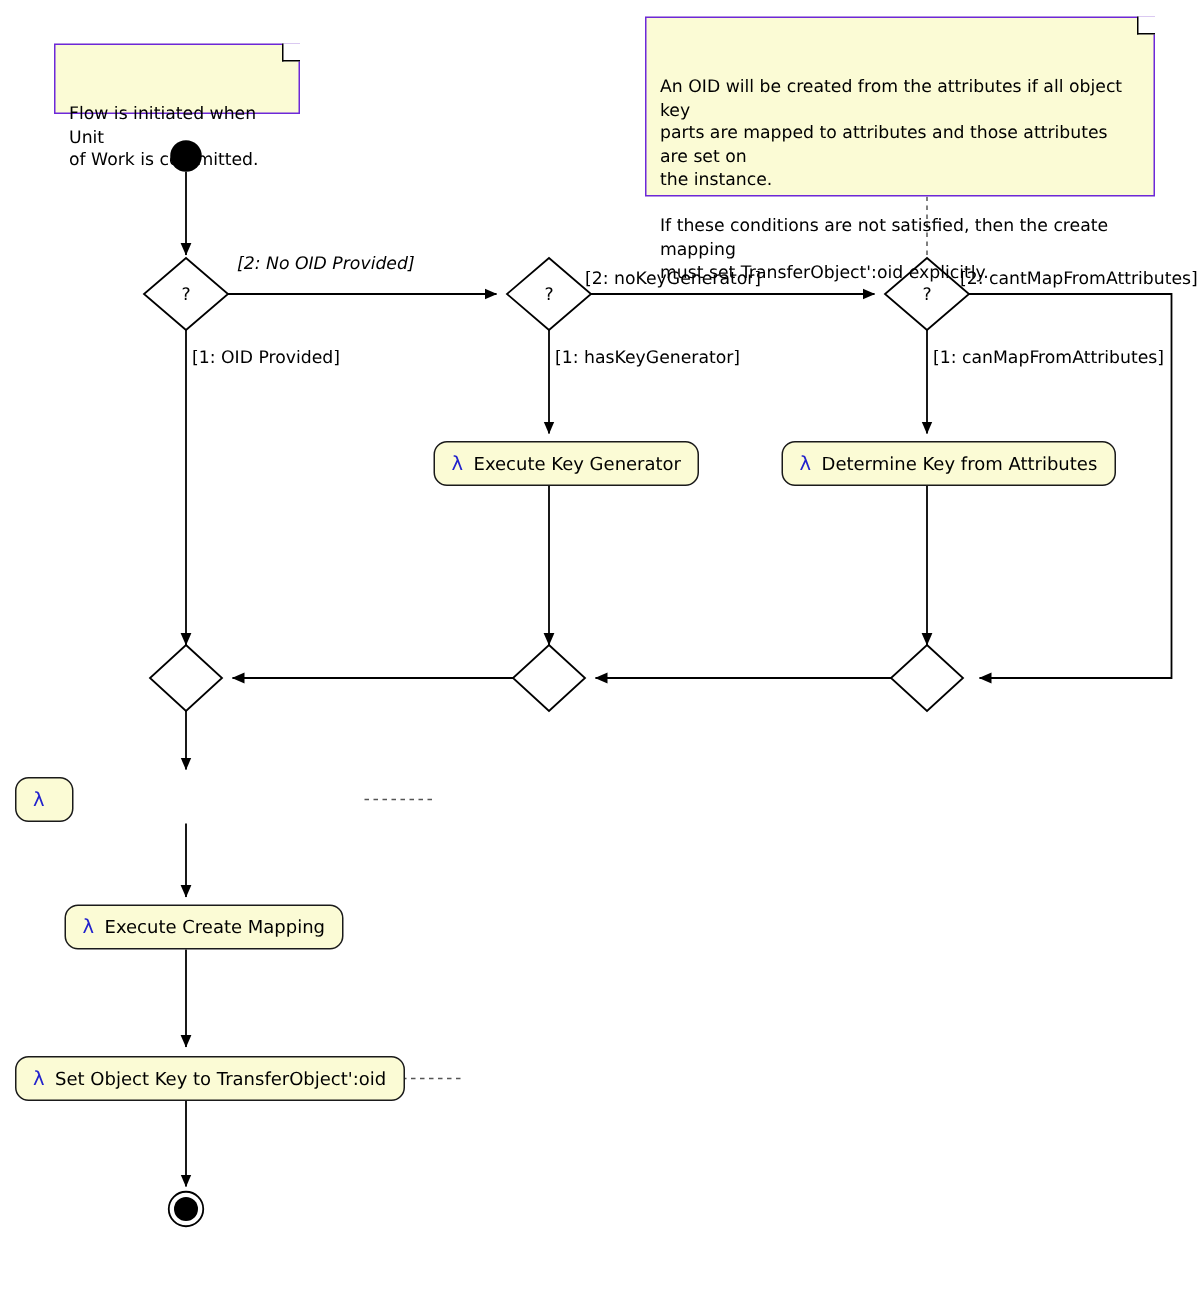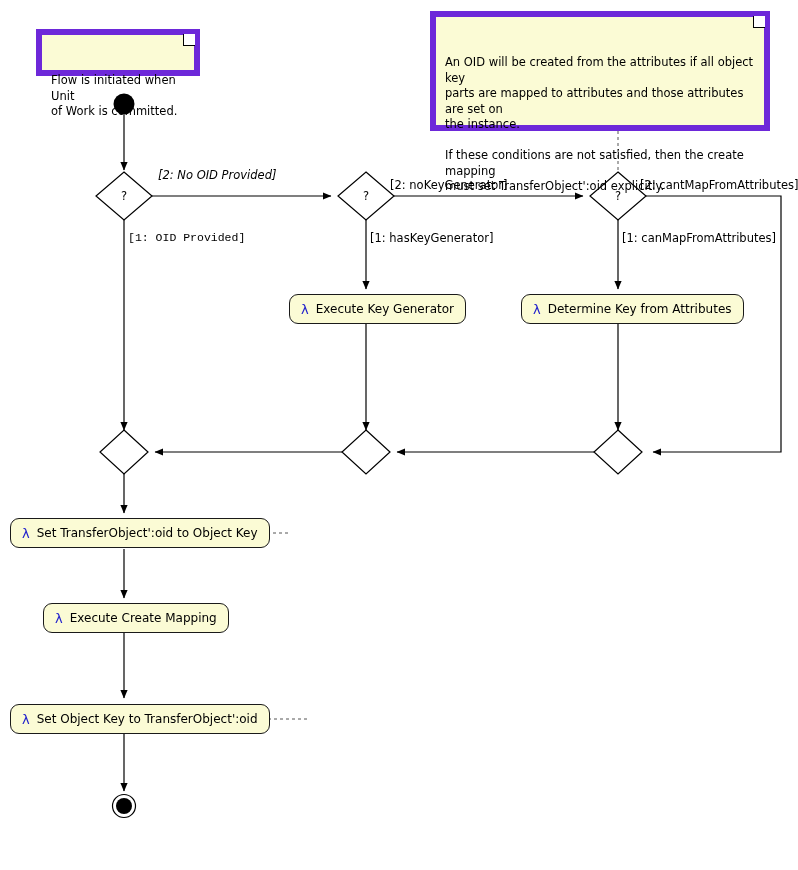--- a/index.html
+++ b/index.html
@@ -31,21 +31,21 @@
     font-size: 14.5px;
     font-weight: bold;
     color: #000000;
     letter-spacing: 0.1px;
     white-space: nowrap;
   }
   
   .note {
     position: absolute;
     background: #FBFBD5;
-    border: 6px solid #6d28d9;
+    border: 1px solid #6d28d9;
     box-sizing: border-box;
     font-size: 11.5px;
     line-height: 15.5px;
     color: #000000;
     padding: 7px 9px 6px 9px;
     white-space: pre-line;
   }
   .note .fold {
     position: absolute;
     top: -1px;
@@ -158,39 +158,38 @@
       <line x1="243" y1="533" x2="291" y2="533"></line>
       <line x1="238" y1="719" x2="308" y2="719"></line>
     </g>
   </svg>
 
   <div class="diamond-q" style="left:117px; top:189px;">?</div>
   <div class="diamond-q" style="left:359px; top:189px;">?</div>
   <div class="diamond-q" style="left:611px; top:189px;">?</div>
 
   <div class="edge-label" style="left:158px; top:168px;font-style:italic;">[2: No OID Provided]</div>
-  <div class="edge-label" style="left:128px; top:231px;font-family:Liberation Mono, monospace;">[1: OID Provided]</div>
+  <div class="edge-label" style="left:128px; top:231px;">[1: OID Provided]</div>
   <div class="edge-label" style="left:390px; top:178px;">[2: noKeyGenerator]</div>
   <div class="edge-label" style="left:370px; top:231px;text-align:right;">[1: hasKeyGenerator]</div>
   <div class="edge-label" style="left:640px; top:178px;">[2: cantMapFromAttributes]</div>
   <div class="edge-label" style="left:622px; top:231px;">[1: canMapFromAttributes]</div>
 
   <div class="action" style="left:289px; top:294px;">
     <span class="lambda">λ</span>
     <span>Execute Key Generator</span>
   </div>
 
   <div class="action" style="left:521px; top:294px;">
     <span class="lambda">λ</span>
     <span>Determine Key from Attributes</span>
   </div>
 
   <div class="action" style="left:10px; top:518px;">
     <span class="lambda">λ</span>
-    <span>Set TransferObject':oid to Object Key</span>
   </div>
 
   <div class="action" style="left:43px; top:603px;">
     <span class="lambda">λ</span>
     <span>Execute Create Mapping</span>
   </div>
 
   <div class="action" style="left:10px; top:704px;">
     <span class="lambda">λ</span>
     <span>Set Object Key to TransferObject':oid</span>

